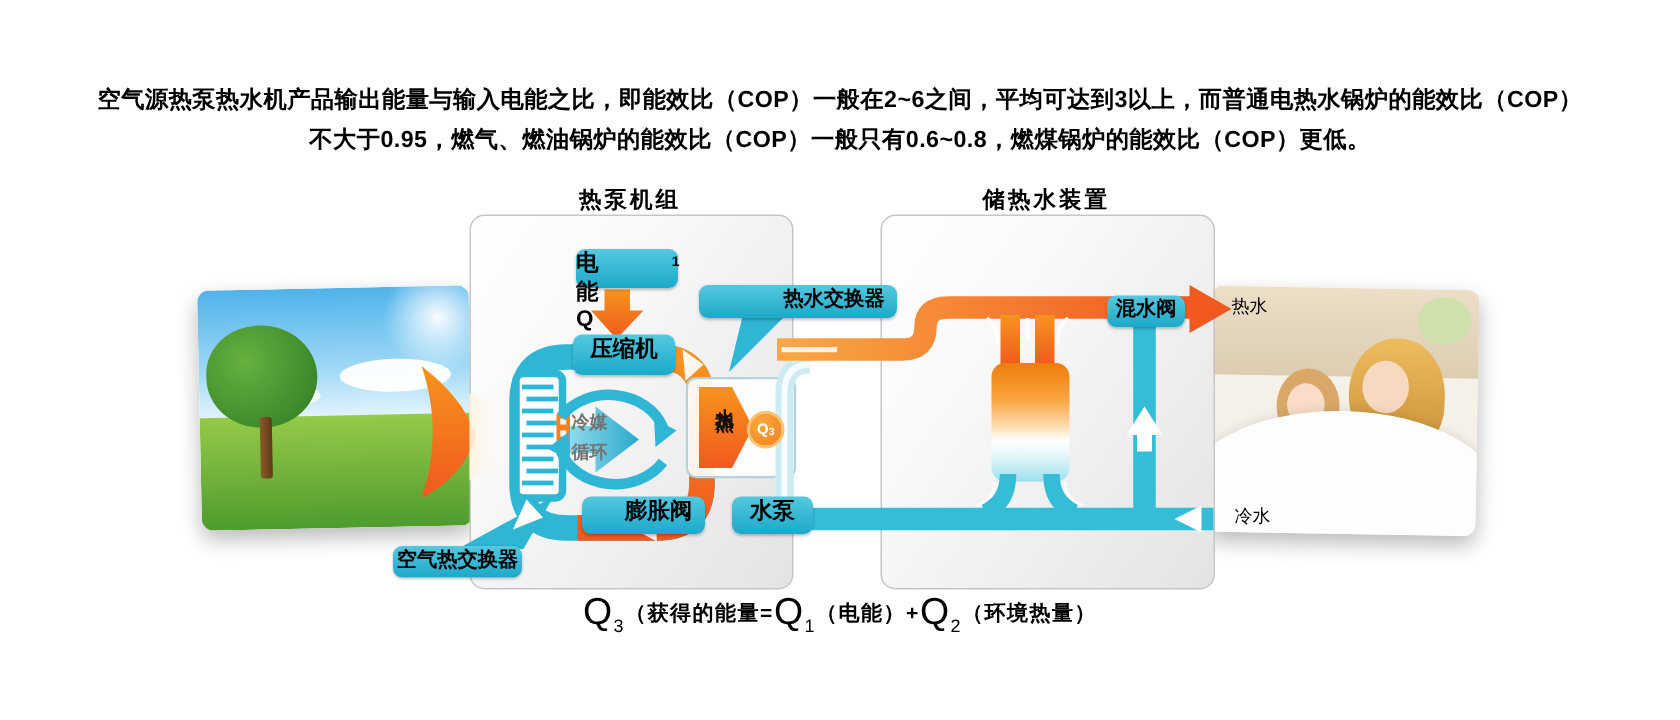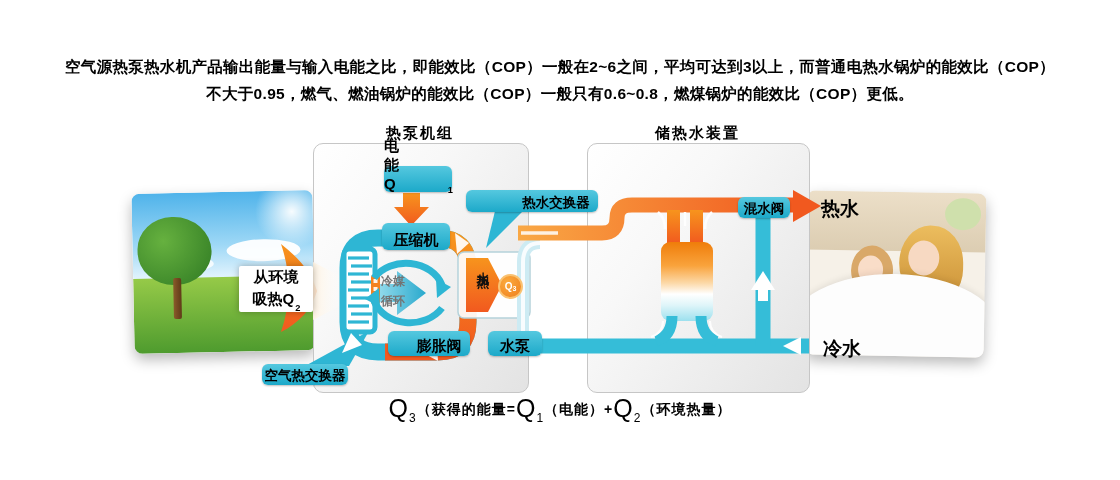--- a/index.html
+++ b/index.html
@@ -40,39 +40,39 @@
   .panel-right{left:587px;width:221px;}
   .panel-title{position:absolute;top:124px;font-size:15px;font-weight:bold;text-align:center;letter-spacing:2px;z-index:4;}
   .pt-left{left:313px;width:214px;}
   .pt-right{left:587px;width:221px;}
 
   svg.plumbing{position:absolute;left:0;top:0;z-index:3;pointer-events:none;}
 
   
   .lbl{position:absolute;z-index:4;}
   .tag{background:linear-gradient(180deg,#55c8df,#1ca9c9);border-radius:6px;color:#000;font-weight:bold;
-       display:flex;align-items:flex-end;justify-content:center;box-shadow:0 1px 2px rgba(0,0,0,.25);gap:44px;}
+       display:flex;align-items:flex-start;justify-content:center;box-shadow:0 1px 2px rgba(0,0,0,.25);gap:44px;}
   .tag sub,.env sub{font-size:.62em;position:relative;top:.35em;left:1px;}
   .t-electric{left:384px;top:166px;width:68px;height:26px;font-size:15px;}
   .t-compressor{left:382px;top:223px;width:68px;height:27px;font-size:15px;}
   .t-expansion{left:388px;top:331px;width:62px;height:25px;font-size:15px;padding-left:20px;}
   .t-airx{left:262px;top:364px;width:86px;height:21px;font-size:13.5px;}
   .t-hwx{left:466px;top:190px;width:84px;height:22px;font-size:13.5px;padding-left:48px;}
   .t-pump{left:488px;top:331px;width:54px;height:25px;font-size:15px;}
   .t-mix{left:738px;top:197px;width:52px;height:21px;font-size:13.5px;}
   .env{left:239px;top:266px;width:74px;height:46px;background:#fff;border-radius:2px;
        box-shadow:0 0 7px rgba(0,0,0,.3);font-weight:bold;font-size:15px;line-height:22px;text-align:center;}
   .refr{left:381px;top:271px;width:56px;text-align:left;font-size:12px;font-weight:bold;line-height:20px;color:#737373;}
   .wheat{left:474px;top:262px;height:50px;writing-mode:vertical-rl;text-orientation:upright;
          font-size:12.5px;font-weight:bold;letter-spacing:2px;color:#111;}
   .q3{left:498px;top:274px;width:21px;height:21px;border-radius:50%;border:2px solid #fac271;
       background:radial-gradient(circle at 35% 30%,#fbaa3e,#ef7f1c);color:#fff;font-weight:bold;font-size:10px;
       display:flex;align-items:center;justify-content:center;}
   .q3 sub{font-size:7px;position:relative;top:2px;}
-  .flowtxt{font-size:19px;font-weight:bold;}
+  .flowtxt{font-size:12px;font-weight:normal;}
   .t-hot{left:821px;top:196px;}
   .t-cold{left:823px;top:336px;}
 
   
   .formula{position:absolute;left:0;right:0;top:394px;text-align:center;z-index:4;white-space:nowrap;}
   .fQ{font-size:25px;font-weight:400;}
   .fS{font-size:12px;position:relative;top:5px;margin:0 1px;}
   .fT{font-size:14px;font-weight:bold;position:relative;top:-3px;letter-spacing:1px;}
 </style>
 </head>
@@ -227,24 +227,20 @@
       </g>
     </g>
 
     <polygon points="495,211 523,211 486,248" fill="#2eb6d4"></polygon>
     <g>
       <polygon points="305,366 349,366 369,331" fill="#2eb6d4"></polygon>
       <polygon points="342,353 351,333 362,345" fill="#fff"></polygon>
     </g>
   </svg>
 
-  <div class="lbl env">
-    <div>从环境</div>
-    <div><span>吸热Q</span><sub>2</sub></div>
-  </div>
 
   <div class="lbl tag t-electric">
     <span>电能Q</span>
       <sub>1</sub>
   </div>
   <div class="lbl tag t-compressor">压缩机</div>
   <div class="lbl refr">
     <span style="display:block">冷媒</span>
     <span style="display:block">循环</span>
   </div>

